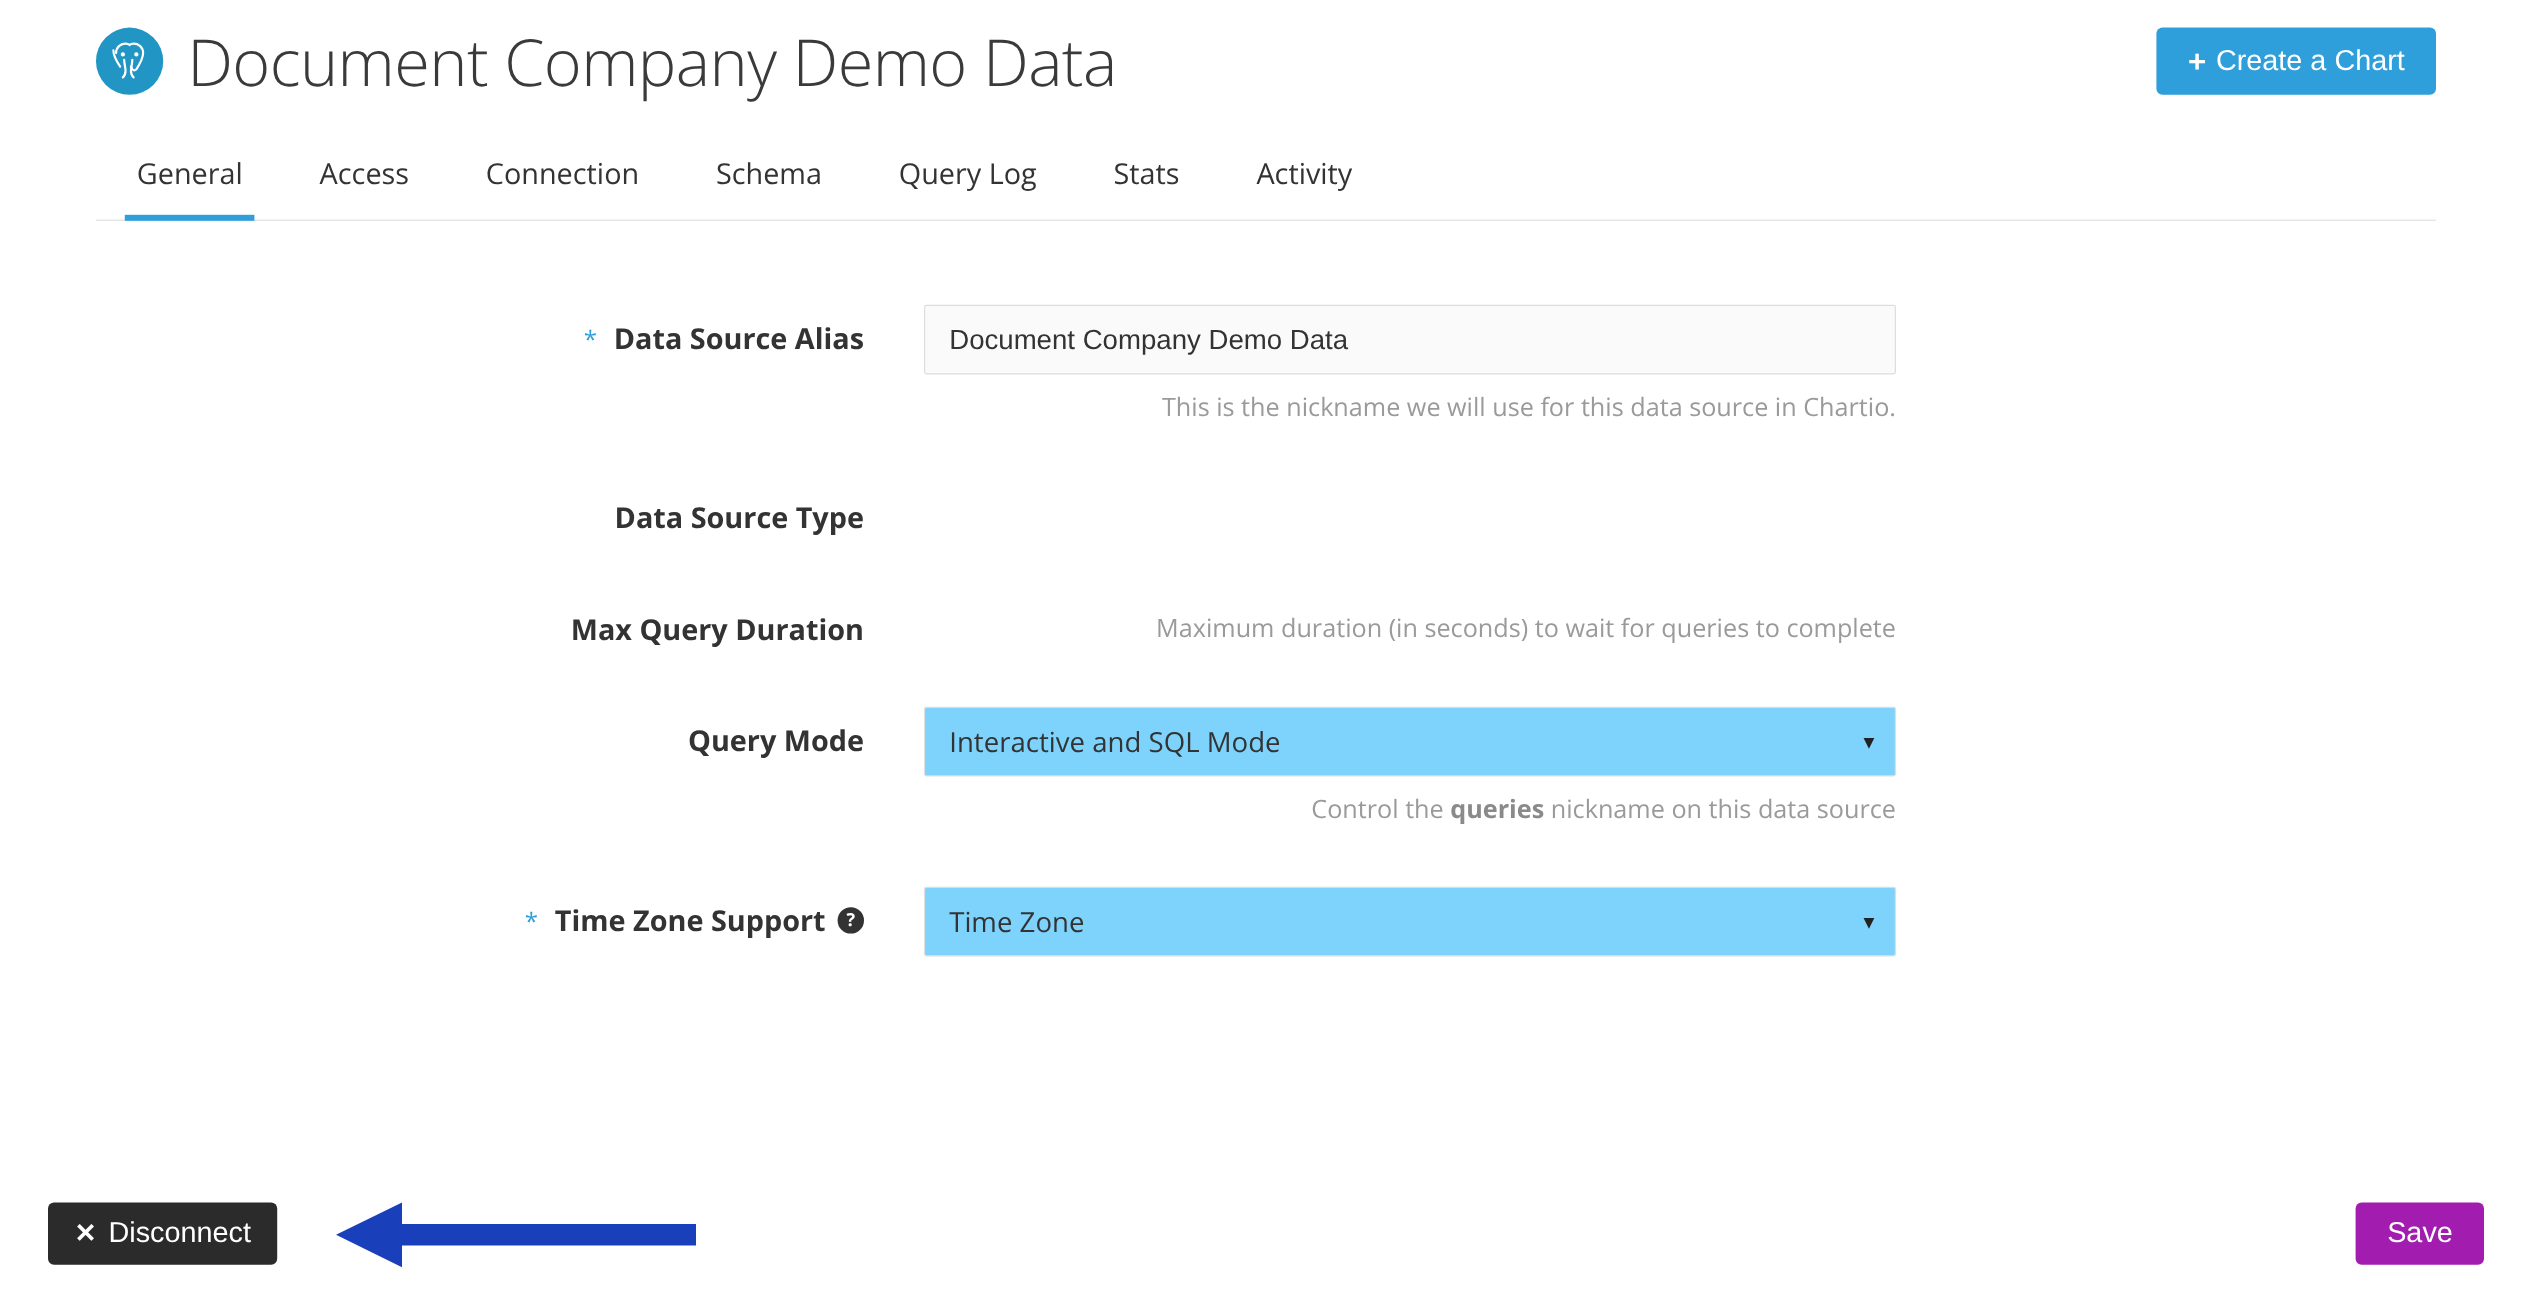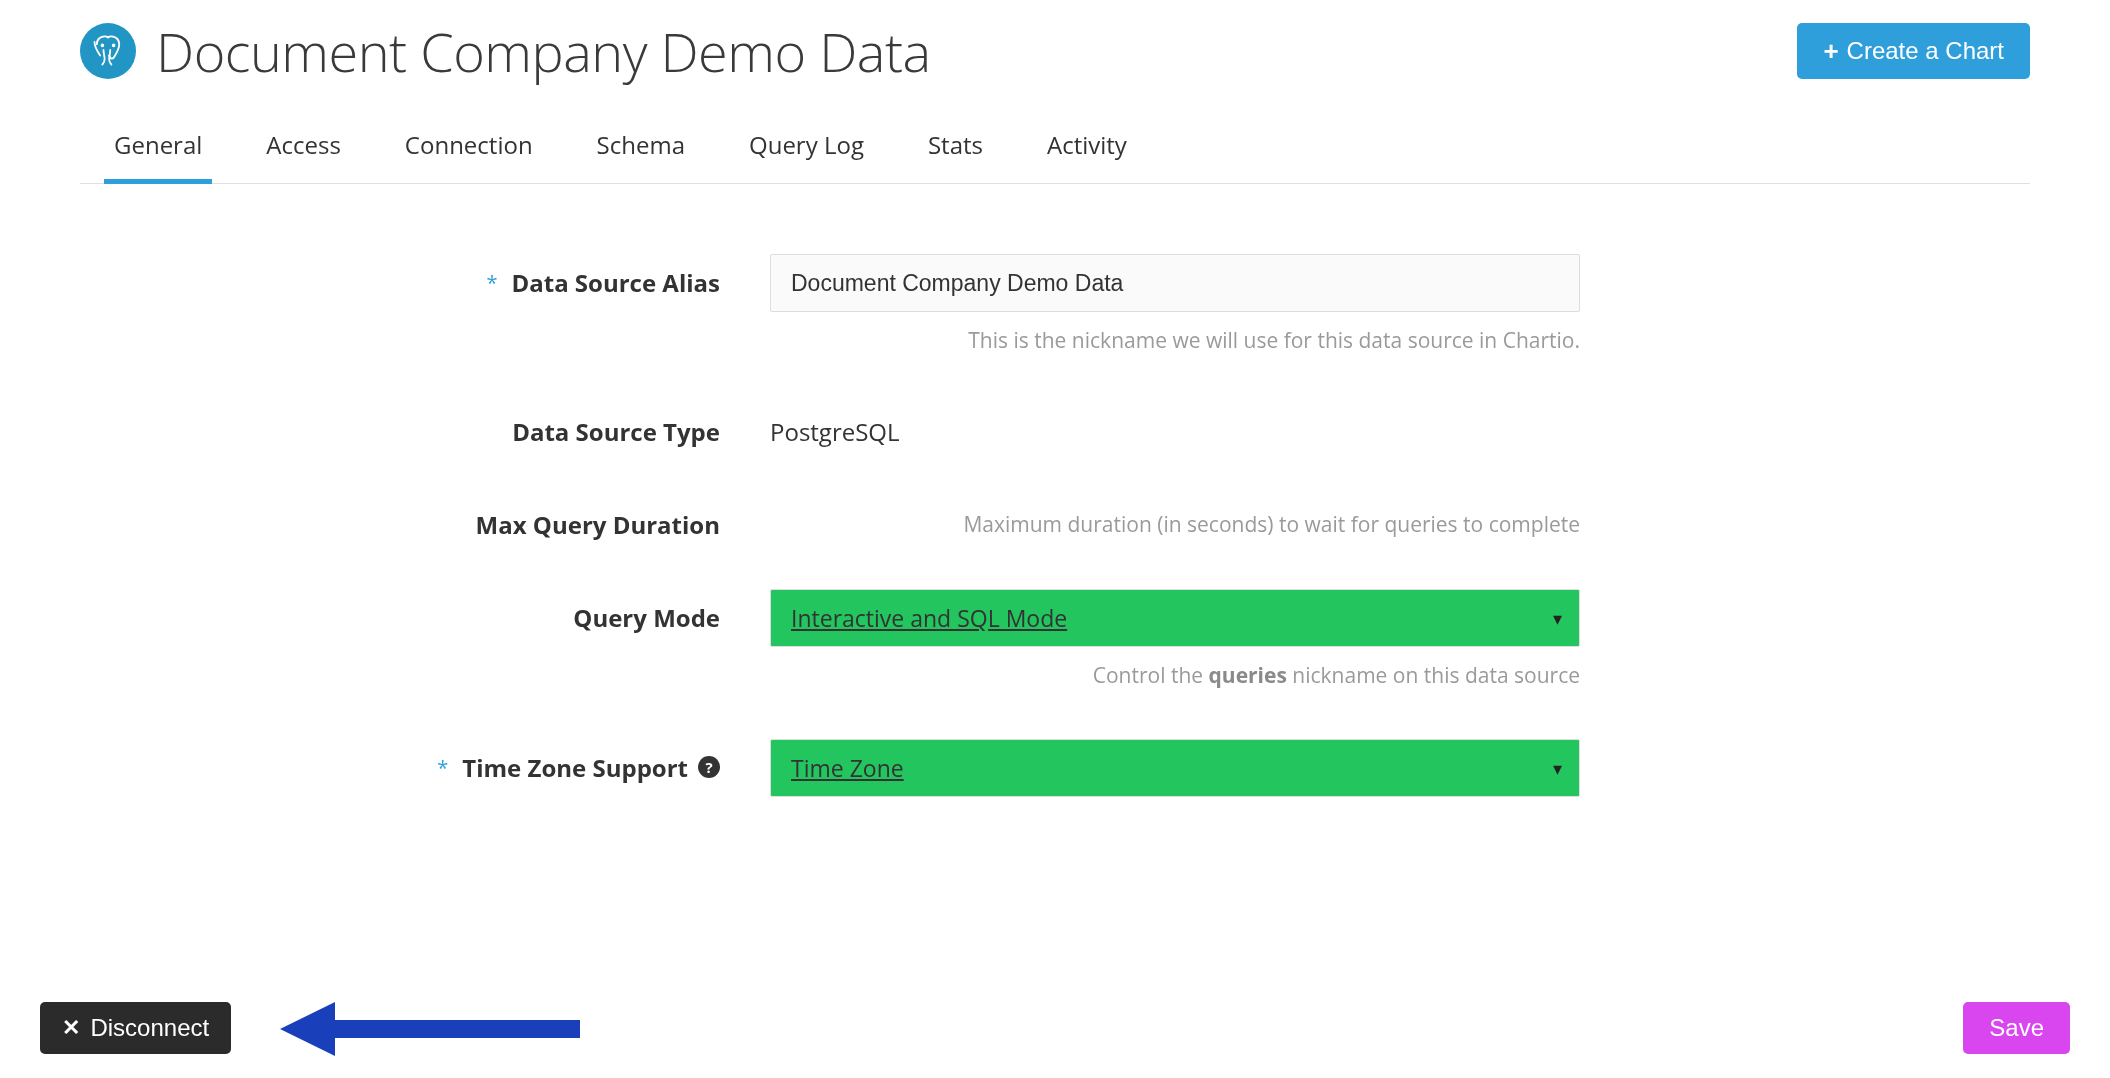--- a/index.html
+++ b/index.html
@@ -134,27 +134,26 @@
     border-radius: 2px;
     font-size: 23px;
     color: #333;
     padding: 0 20px;
     outline: none;
   }
   .select-input {
     appearance: none;
     -webkit-appearance: none;
     background-image: none;
-    background: #22c55e;
+    background: #7dd3fc;
     border: 1px solid #ddd;
     position: relative;
     display: flex;
     align-items: center;
     cursor: pointer;
-    text-decoration: underline;
   }
   .select-wrap { position: relative; width: 100%; }
   .select-wrap .chev {
     position: absolute;
     right: 18px; top: 50%;
     transform: translateY(-50%);
     pointer-events: none;
     font-size: 18px;
     color: #222;
   }
@@ -189,21 +188,21 @@
     cursor: pointer;
     display: flex;
     align-items: center;
     gap: 10px;
   }
   .disconnect-btn .x {
     font-weight: 700;
     font-size: 22px;
   }
   .save-btn {
-    background: #d946ef;
+    background: #a21caf;
     color: #fff;
     border: none;
     border-radius: 5px;
     font-size: 24px;
     padding: 12px 26px;
     cursor: pointer;
   }
   .arrow-annotation {
     position: absolute;
     left: 280px;
@@ -257,23 +256,20 @@
       </div>
       <div class="form-input-col">
         <input type="text" class="text-input" value="Document Company Demo Data" style="">
         <div class="help-text">This is the nickname we will use for this data source in Chartio.</div>
       </div>
     </div>
 
     <div class="form-row">
       <div class="form-label-col">
         <span class="form-label">Data Source Type</span>
-      </div>
-      <div class="form-input-col">
-        <div class="static-value">PostgreSQL</div>
       </div>
     </div>
 
     <div class="form-row">
       <div class="form-label-col">
         <span class="form-label">Max Query Duration</span>
       </div>
       <div class="form-input-col">
         <div class="help-text">Maximum duration (in seconds) to wait for queries to complete</div>
       </div>

